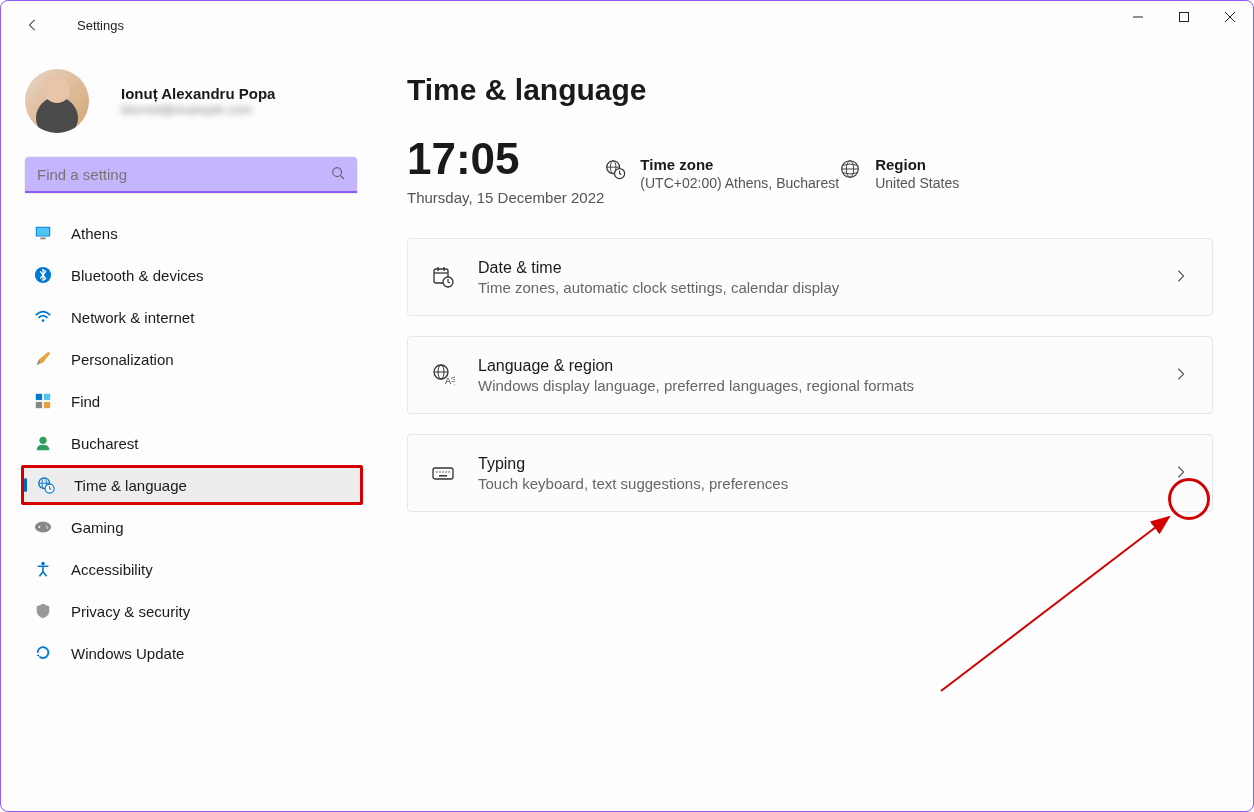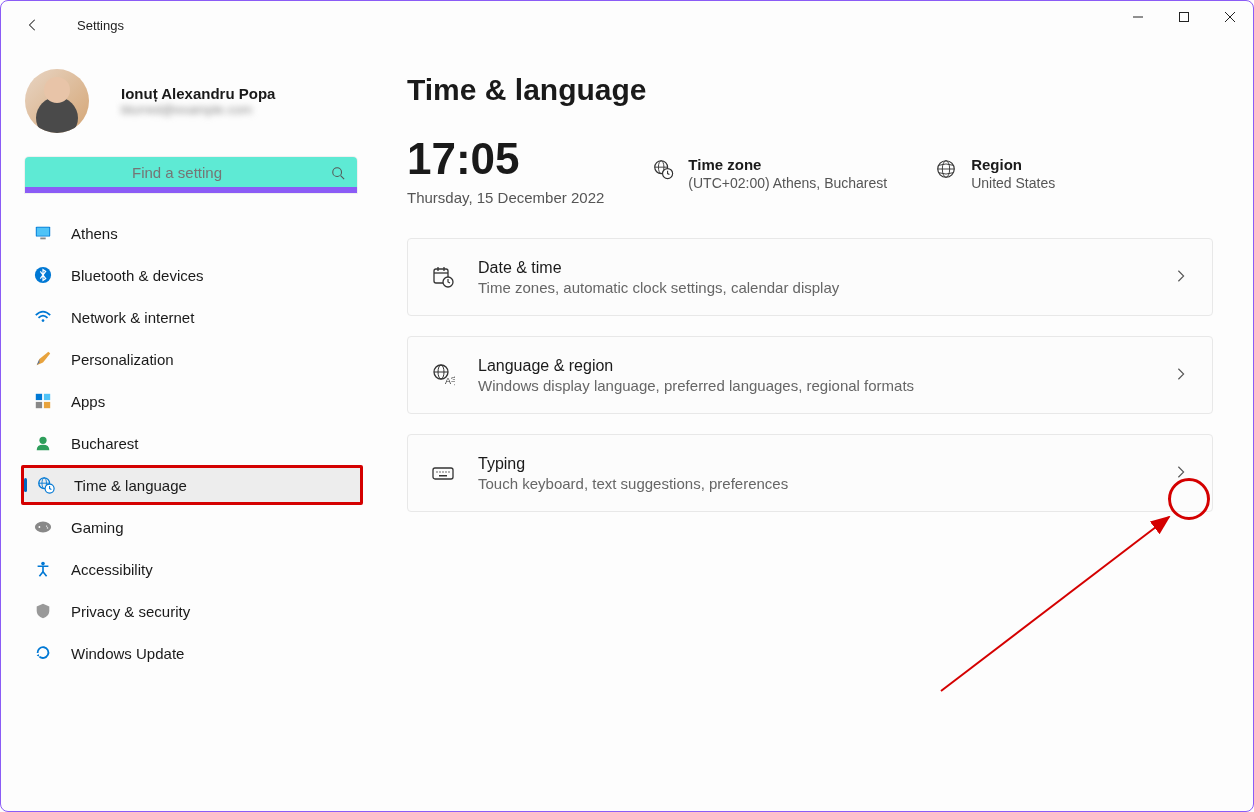--- a/index.html
+++ b/index.html
@@ -19,35 +19,35 @@
   
   
   .profile { display: flex; align-items: center; gap: 32px; padding: 8px 4px 20px 4px; }
   .avatar { width: 64px; height: 64px; border-radius: 50%; background: linear-gradient(135deg, #e8d5c4, #d4a574); position: relative; overflow: hidden; flex-shrink: 0; }
   .avatar::after { content: ""; position: absolute; top: 8px; left: 50%; transform: translateX(-50%); width: 26px; height: 26px; background: #e8c4a8; border-radius: 50%; box-shadow: 0 28px 0 8px #4a4a4a; }
   .profile-name { font-size: 15px; font-weight: 600; color: #1a1a1a; }
   .profile-email { font-size: 13px; color: #888; filter: blur(3px); user-select: none; }
   
   
   .search-box { position: relative; margin: 4px 6px 20px 4px; }
-  .search-input { width: 100%; height: 36px; padding: 0 40px 0 12px; border: none; border-bottom: 6px solid #8b5cf6; background: #5eead4; font-size: 15px; color: #555; outline: none; border-radius: 4px 4px 0 0; box-shadow: 0 0 0 1px rgba(0,0,0,0.05); text-align: center; }
+  .search-input { width: 100%; height: 36px; padding: 0 40px 0 12px; border: none; border-bottom: 2px solid #8b5cf6; background: #c4b5fd; font-size: 15px; color: #555; outline: none; border-radius: 4px 4px 0 0; box-shadow: 0 0 0 1px rgba(0,0,0,0.05); }
   .search-icon { position: absolute; right: 12px; top: 50%; transform: translateY(-50%); }
   
   
   .nav { display: flex; flex-direction: column; gap: 2px; }
   .nav-item { display: flex; align-items: center; gap: 18px; height: 40px; padding: 0 12px; border-radius: 4px; cursor: pointer; font-size: 15px; color: #1a1a1a; position: relative; }
   .nav-item.active { background: #ededed; }
   .nav-item.active::before { content: ""; position: absolute; left: 0; top: 10px; bottom: 10px; width: 3px; background: #0067c0; border-radius: 2px; }
   .nav-icon { width: 20px; height: 20px; display: flex; align-items: center; justify-content: center; flex-shrink: 0; }
   .nav-highlight { border: 3px solid #d40000; border-radius: 2px; }
   
   
   .page-title { font-size: 30px; font-weight: 600; color: #1a1a1a; margin-bottom: 30px; }
   
-  .status-row { display: flex; align-items: flex-start; gap: 48px; margin-bottom: 32px; }
+  .status-row { display: flex; align-items: flex-start; margin-bottom: 32px; }
   .clock-block { }
   .clock-time { font-size: 44px; font-weight: 600; color: #1a1a1a; line-height: 1; }
   .clock-date { font-size: 15px; color: #555; margin-top: 8px; }
   .status-item { display: flex; align-items: flex-start; gap: 14px; margin-top: 19px; }
   .status-item .lbl { font-size: 15px; font-weight: 600; color: #1a1a1a; }
   .status-item .val { font-size: 14px; color: #555; margin-top: 2px; }
   .status-icon { width: 22px; height: 22px; margin-top: 2px; flex-shrink: 0; }
   
   
   .cards { display: flex; flex-direction: column; gap: 20px; }
@@ -154,21 +154,21 @@
       </div>
       <div class="nav-item">
         <span class="nav-icon">
           <svg width="18" height="18" viewBox="0 0 20 20">
               <rect x="2" y="2" width="7" height="7" fill="#0078d4"></rect>
               <rect x="11" y="2" width="7" height="7" fill="#50c3f7"></rect>
               <rect x="2" y="11" width="7" height="7" fill="#888"></rect>
               <rect x="11" y="11" width="7" height="7" fill="#e8a33d"></rect>
             </svg>
         </span>
-        <span>Apps</span>
+        <span>Find</span>
       </div>
       <div class="nav-item">
         <span class="nav-icon">
           <svg width="18" height="18" viewBox="0 0 20 20">
               <circle cx="10" cy="7" r="4" fill="#2e9e5b"></circle>
               <path d="M3 18 Q3 12 10 12 Q17 12 17 18 Z" fill="#2e9e5b"></path>
             </svg>
         </span>
         <span>Bucharest</span>
       </div>

